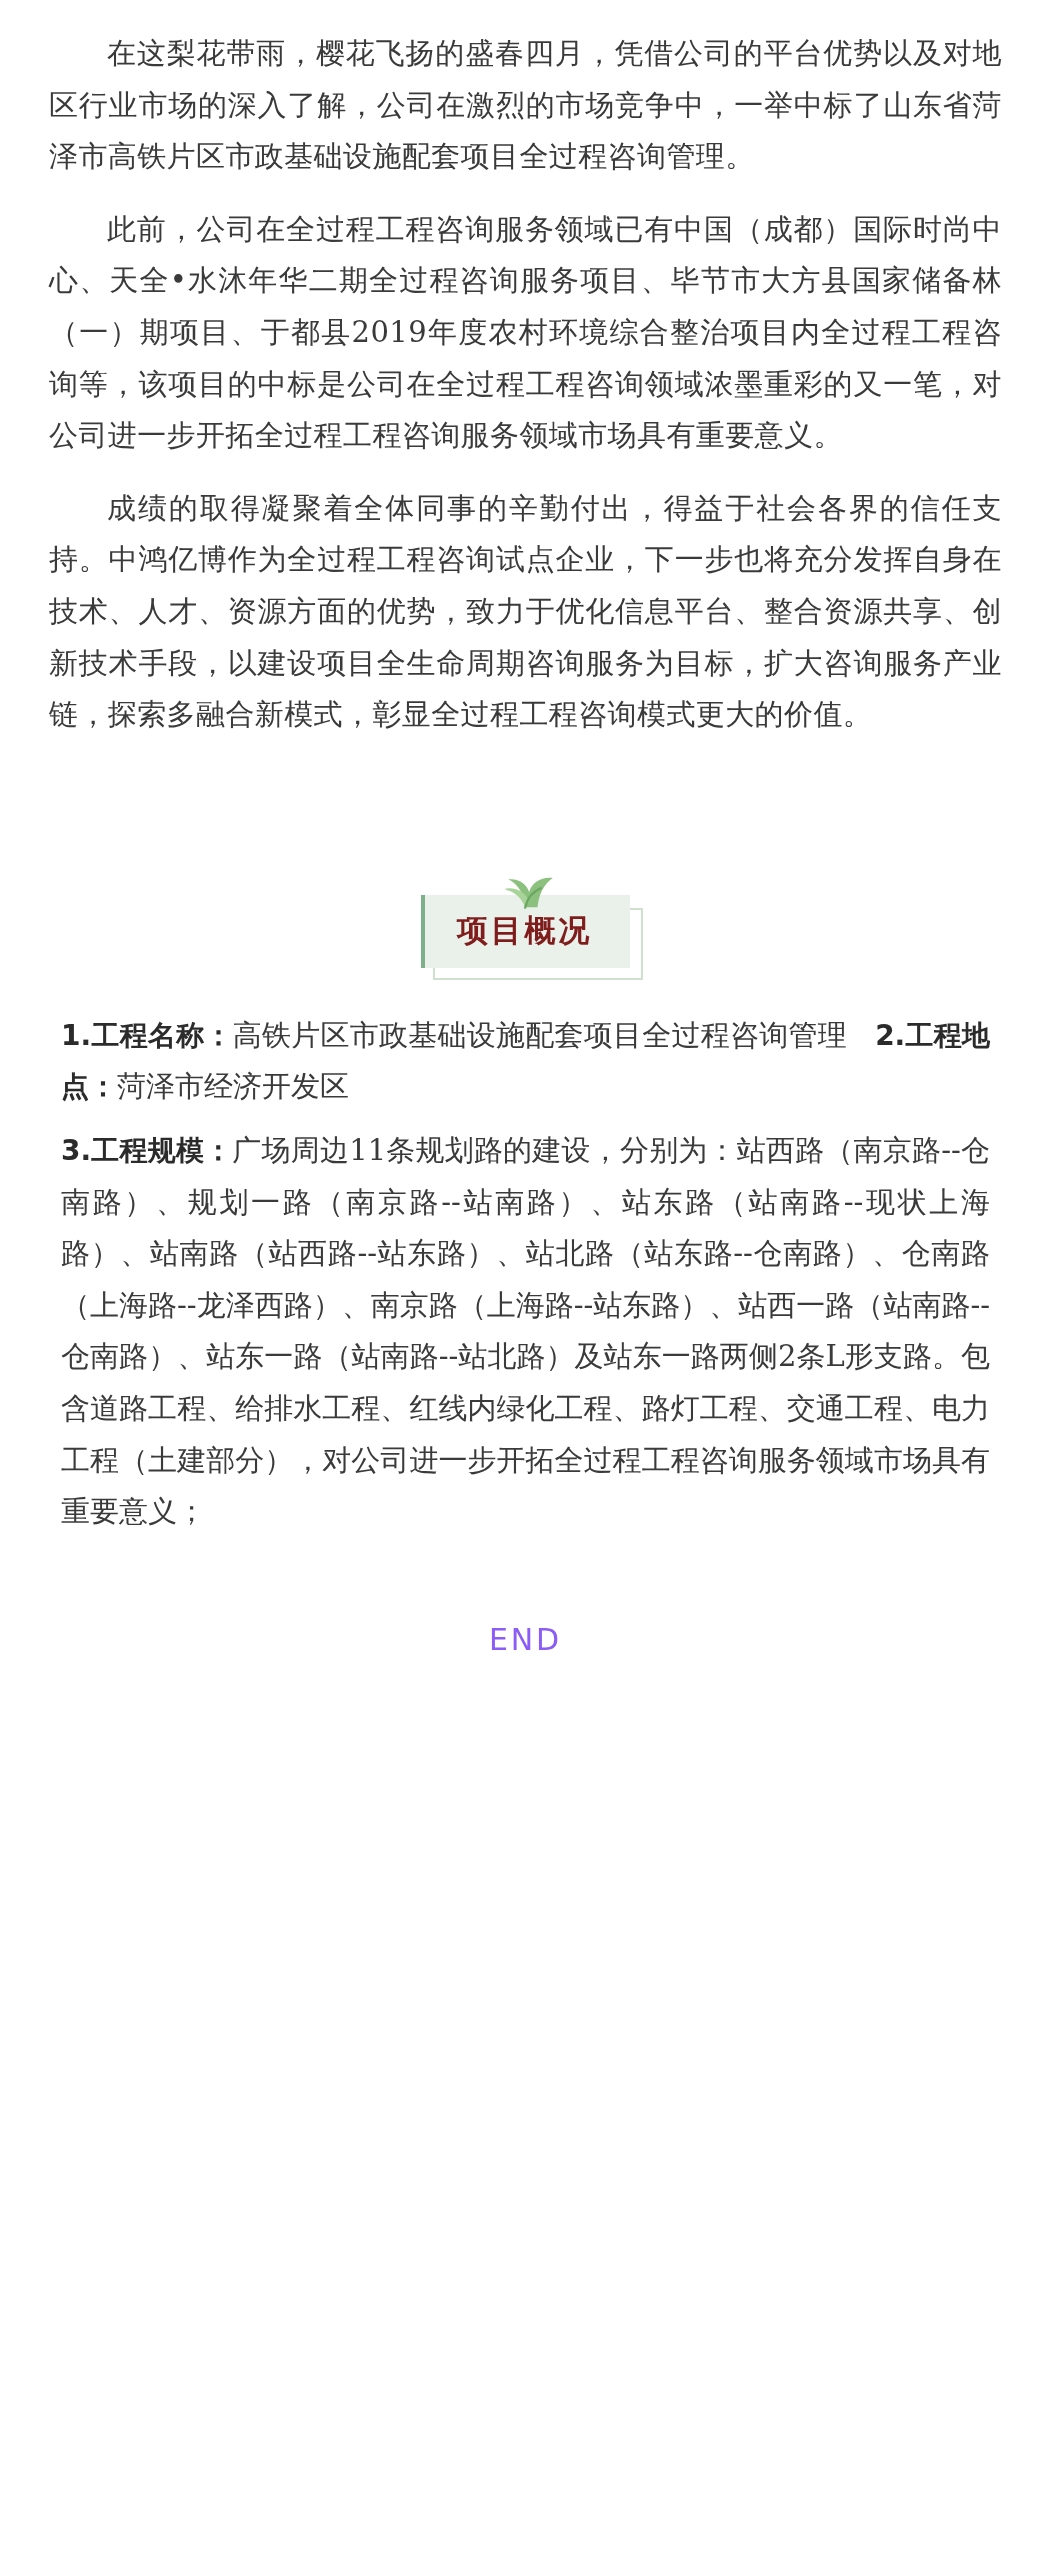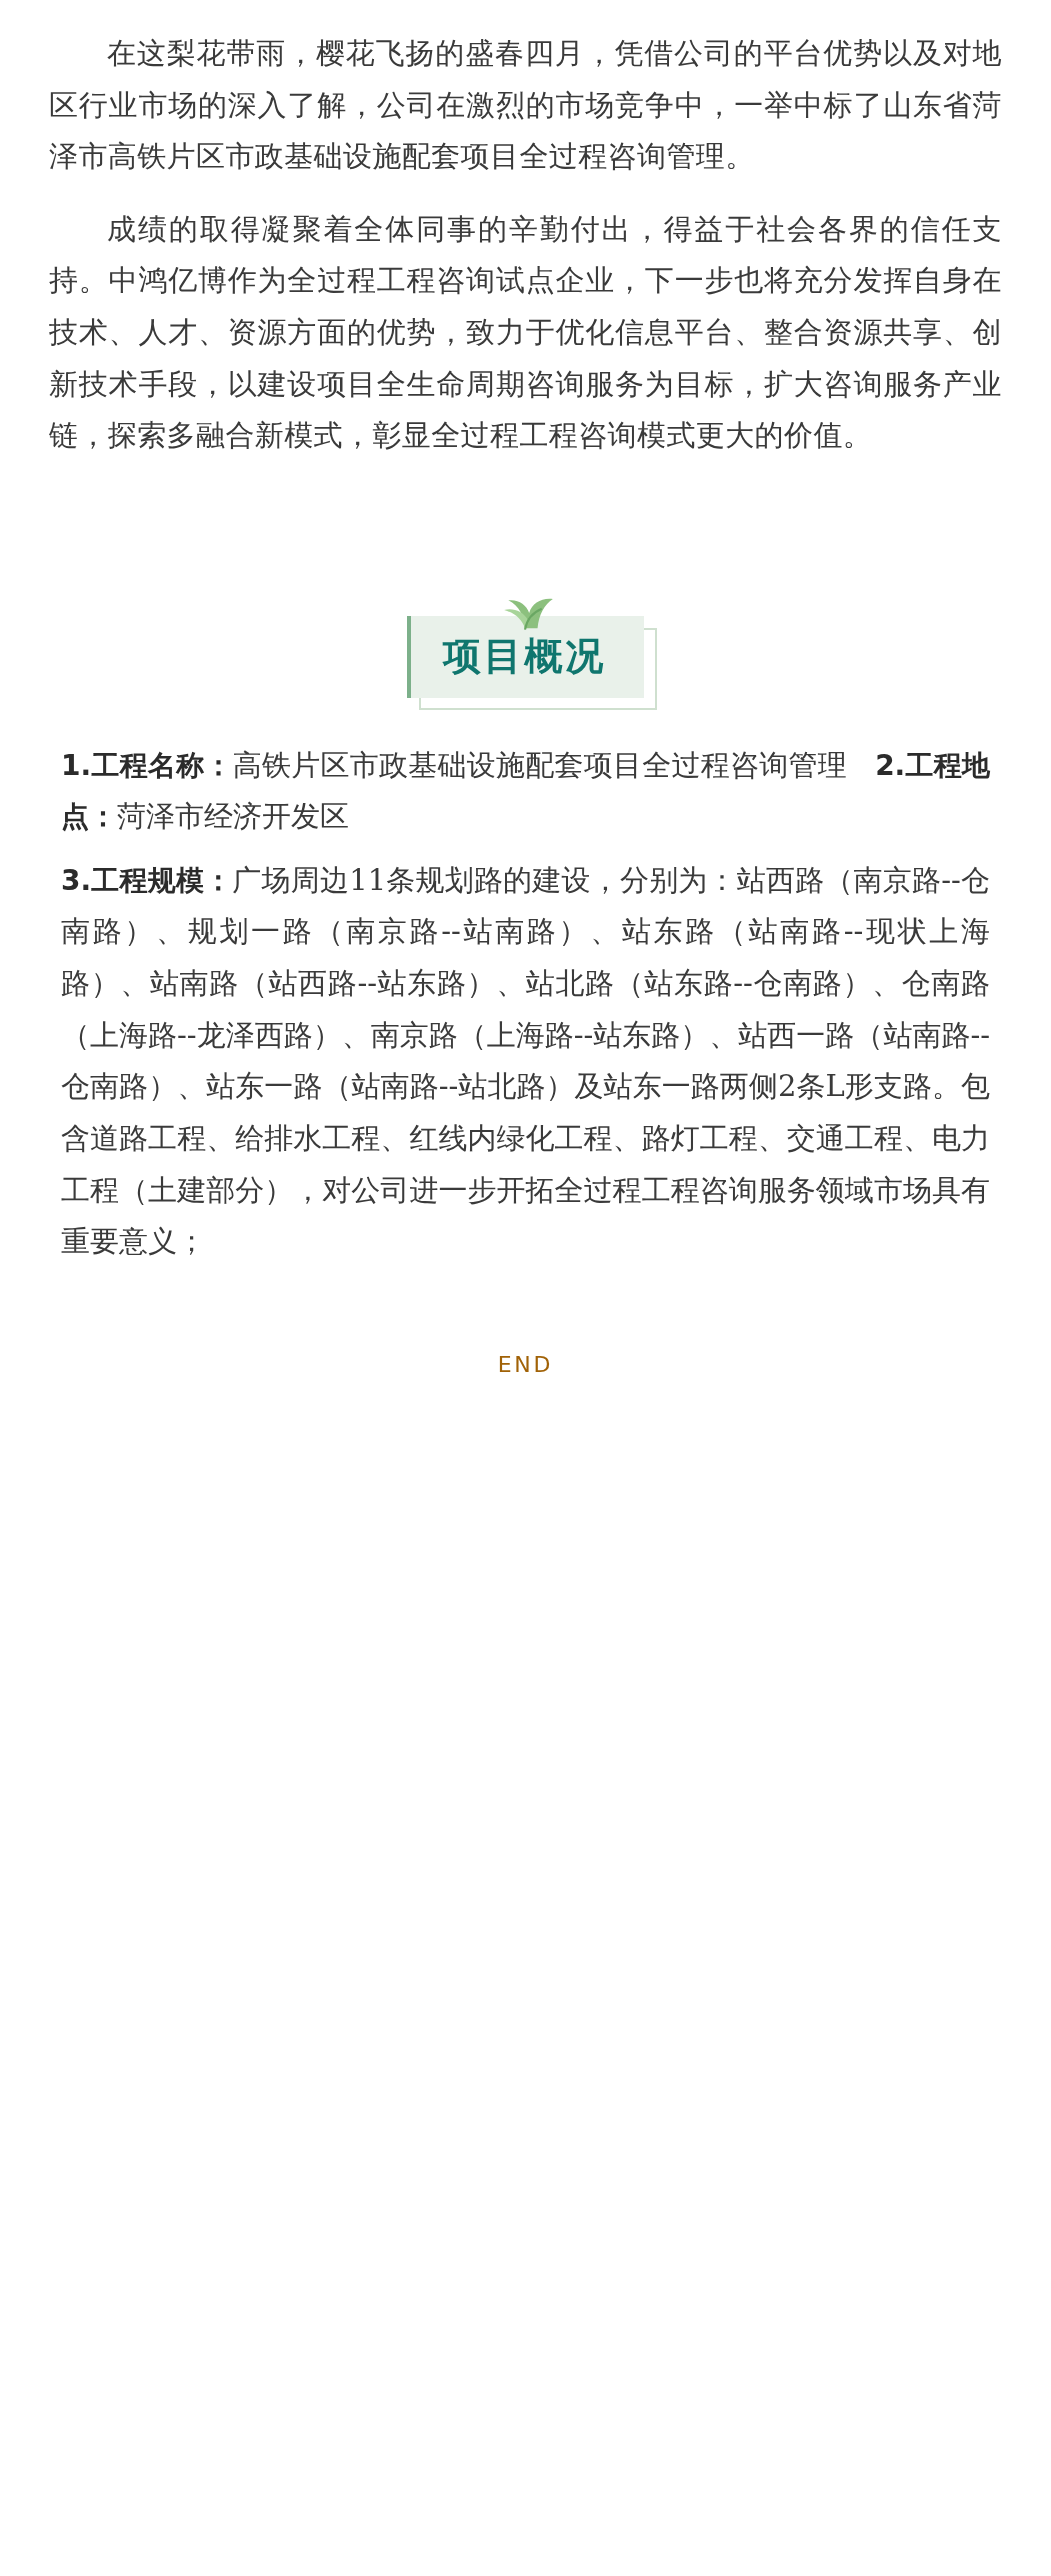--- a/index.html
+++ b/index.html
@@ -48,23 +48,23 @@
     display: inline-block;
   }
   .banner-box {
     background: #e9f1ea;
     border-left: 4.9px solid #7cb08a;
     padding: 15.4px 38px 15.4px 32px;
     position: relative;
     z-index: 2;
   }
   .banner-title {
-    font-size: 38px;
+    font-size: 31px;
     font-weight: bold;
-    color: #0f766e;
+    color: #7f1d1d;
     letter-spacing: 2.8px;
     font-family: "DejaVu Sans", "Liberation Sans", sans-serif;
   }
   .banner-shadow {
     position: absolute;
     left: 12.6px;
     top: 12.6px;
     right: -12.6px;
     bottom: -12.6px;
     border: 2.1px solid #cfe0cf;
@@ -99,33 +99,34 @@
   }
   .val {
     font-family: "DejaVu Serif", "Liberation Serif", serif;
   }
   .gap {
     display: inline-block;
     width: 28px;
   }
   .end {
     text-align: center;
-    color: #a16207;
-    font-size: 22px;
+    color: #8b5cf6;
+    font-size: 30px;
     letter-spacing: 2.8px;
     font-family: "DejaVu Sans", "Liberation Sans", sans-serif;
     margin: 84px 0 42px 0;
   }
 </style>
 </head>
 <body>
 
 <div class="page">
 
   <p class="para">在这梨花带雨，樱花飞扬的盛春四月，凭借公司的平台优势以及对地区行业市场的深入了解，公司在激烈的市场竞争中，一举中标了山东省菏泽市高铁片区市政基础设施配套项目全过程咨询管理。</p>
+  <p class="para">此前，公司在全过程工程咨询服务领域已有中国（成都）国际时尚中心、天全•水沐年华二期全过程咨询服务项目、毕节市大方县国家储备林（一）期项目、于都县2019年度农村环境综合整治项目内全过程工程咨询等，该项目的中标是公司在全过程工程咨询领域浓墨重彩的又一笔，对公司进一步开拓全过程工程咨询服务领域市场具有重要意义。</p>
   <p class="para">成绩的取得凝聚着全体同事的辛勤付出，得益于社会各界的信任支持。中鸿亿博作为全过程工程咨询试点企业，下一步也将充分发挥自身在技术、人才、资源方面的优势，致力于优化信息平台、整合资源共享、创新技术手段，以建设项目全生命周期咨询服务为目标，扩大咨询服务产业链，探索多融合新模式，彰显全过程工程咨询模式更大的价值。</p>
 
   <div class="spacer-block"></div>
 
   <div class="banner-wrap">
     <div class="banner">
       <div class="banner-shadow"></div>
       <svg class="banner-leaf" viewBox="0 0 120 56">
         <path d="M60 52 C58 34 52 20 36 12 C50 10 62 18 66 30 C70 16 84 8 100 10 C88 18 80 32 78 52 Z" fill="#8cc07e"></path>
         <path d="M60 52 C56 40 46 30 30 26 C42 22 58 28 64 40 Z" fill="#a8d49a"></path>

